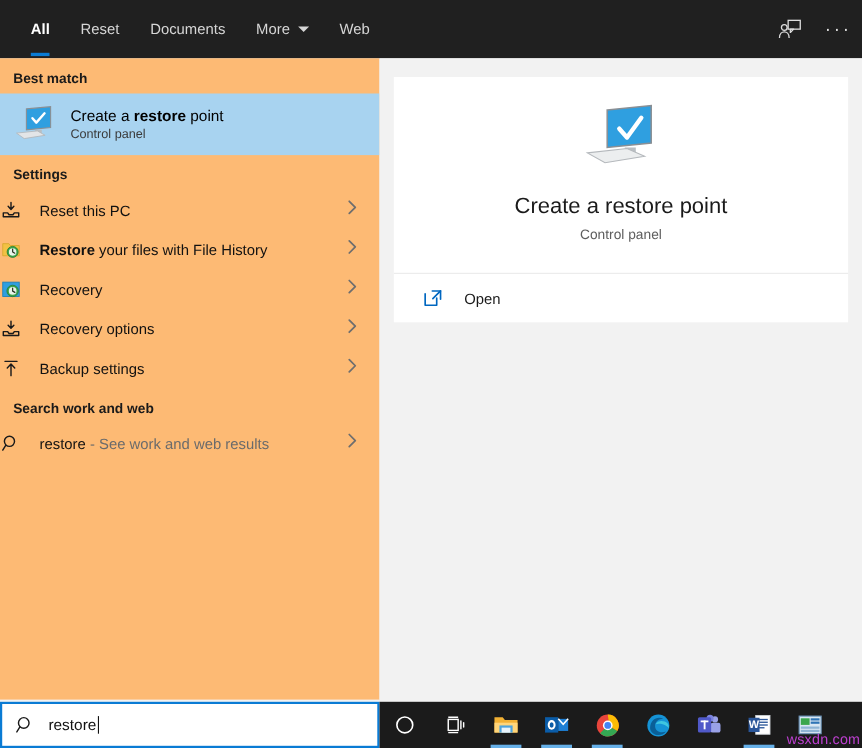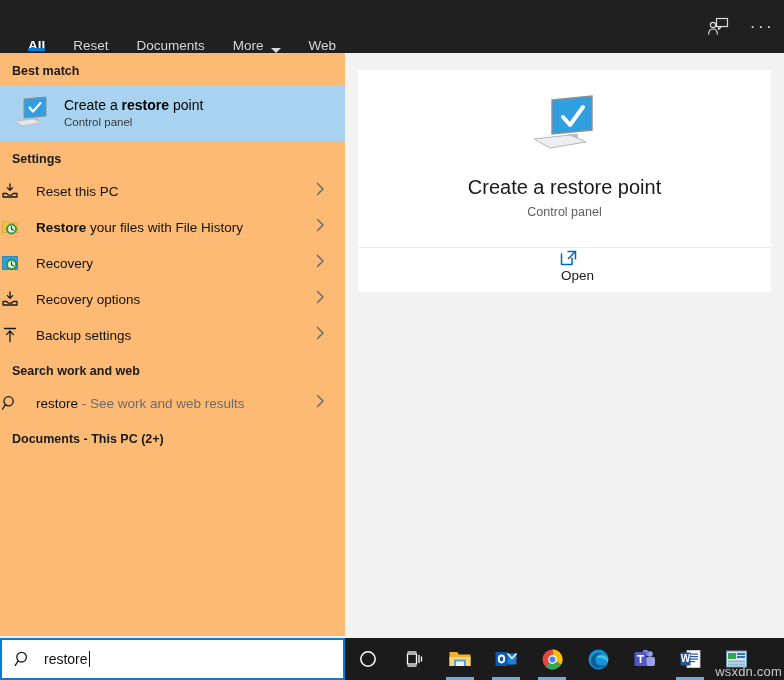--- a/index.html
+++ b/index.html
@@ -18,21 +18,21 @@
   .header {
     position: absolute; left: 0; top: 0;
     width: 784px; height: 53px;
     background: #202020;
     display: flex; align-items: center;
   }
   .tabs { display: flex; align-items: flex-end; height: 53px; margin-left: 14px; }
   .tab {
     position: relative;
     height: 53px;
-    display: flex; align-items: flex-end;
+    display: flex; align-items: center;
     padding: 0 14px;
     color: #d6d6d6;
     font-size: 13.5px;
     cursor: default;
     white-space: nowrap;
     margin-top: 28px;
   }
   .tab.active { color: #ffffff; font-weight: bold; }
   .tab.active::after {
     content: "";
@@ -121,21 +121,20 @@
     text-align: center;
     border-bottom: 1px solid #eaeaea;
   }
   .hero-icon { width: 70px; height: 62px; margin: 0 auto 14px auto; }
   .detail-title { font-size: 20px; color: #1a1a1a; line-height: 26px; }
   .detail-sub { font-size: 12.5px; color: #5e5e5e; margin-top: 5px; }
   .detail-action {
     display: flex; align-items: center;
     height: 44px;
     padding-left: 26px;
-    flex-direction: column;
   }
   .action-icon { width: 20px; height: 20px; margin-right: 18px; flex: 0 0 20px; }
   .action-label { font-size: 13.5px; color: #1a1a1a; }
 
   
   .searchbox {
     position: absolute; left: 0; top: 638px;
     width: 345px; height: 42px;
     background: #ffffff;
     border: 2px solid #0a7bd4;
@@ -169,21 +168,21 @@
   }
   .tb-item .underline {
     position: absolute; bottom: 0;
     left: 9px; right: 9px;
     height: 3px;
     background: #66b0e8;
   }
   .watermark {
     position: absolute; right: 2px; bottom: 1px;
     font-size: 13px;
-    color: #e5e5e5;
+    color: #d946ef;
     opacity: .85;
     letter-spacing: .2px;
     pointer-events: none;
   }
 </style>
 </head>
 <body>
 
 <div id="app">
 
@@ -332,21 +331,20 @@
         </svg>
       </span>
       <span class="row-label"><span>restore</span><span class="muted"> - See work and web results</span></span>
       <span class="chev">
         <svg width="9" height="14" viewBox="0 0 9 14">
             <path d="M1.5 1.5 L7 7 L1.5 12.5" fill="none" stroke="#6e6e6e" stroke-width="1.6" stroke-linecap="round" stroke-linejoin="round"></path>
           </svg>
       </span>
     </div>
 
-    <div class="section-label">Documents - This PC (2+)</div>
   </div>
 
   <div class="detail-pane">
     <div class="detail-card">
       <div class="detail-hero">
         <svg class="hero-icon" viewBox="0 0 70 62">
           <polygon points="22,6 62,2 62,36 22,40" fill="#2f9fe0"></polygon>
           <polygon points="22,6 62,2 62,36 22,40" fill="none" stroke="#8a8f94" stroke-width="1.4"></polygon>
           <path d="M33 23 L40 31 L53 13" fill="none" stroke="#ffffff" stroke-width="4" stroke-linecap="round" stroke-linejoin="round"></path>
           <polygon points="38,40 48,40 48,46 38,46" fill="#b9bec3"></polygon>

